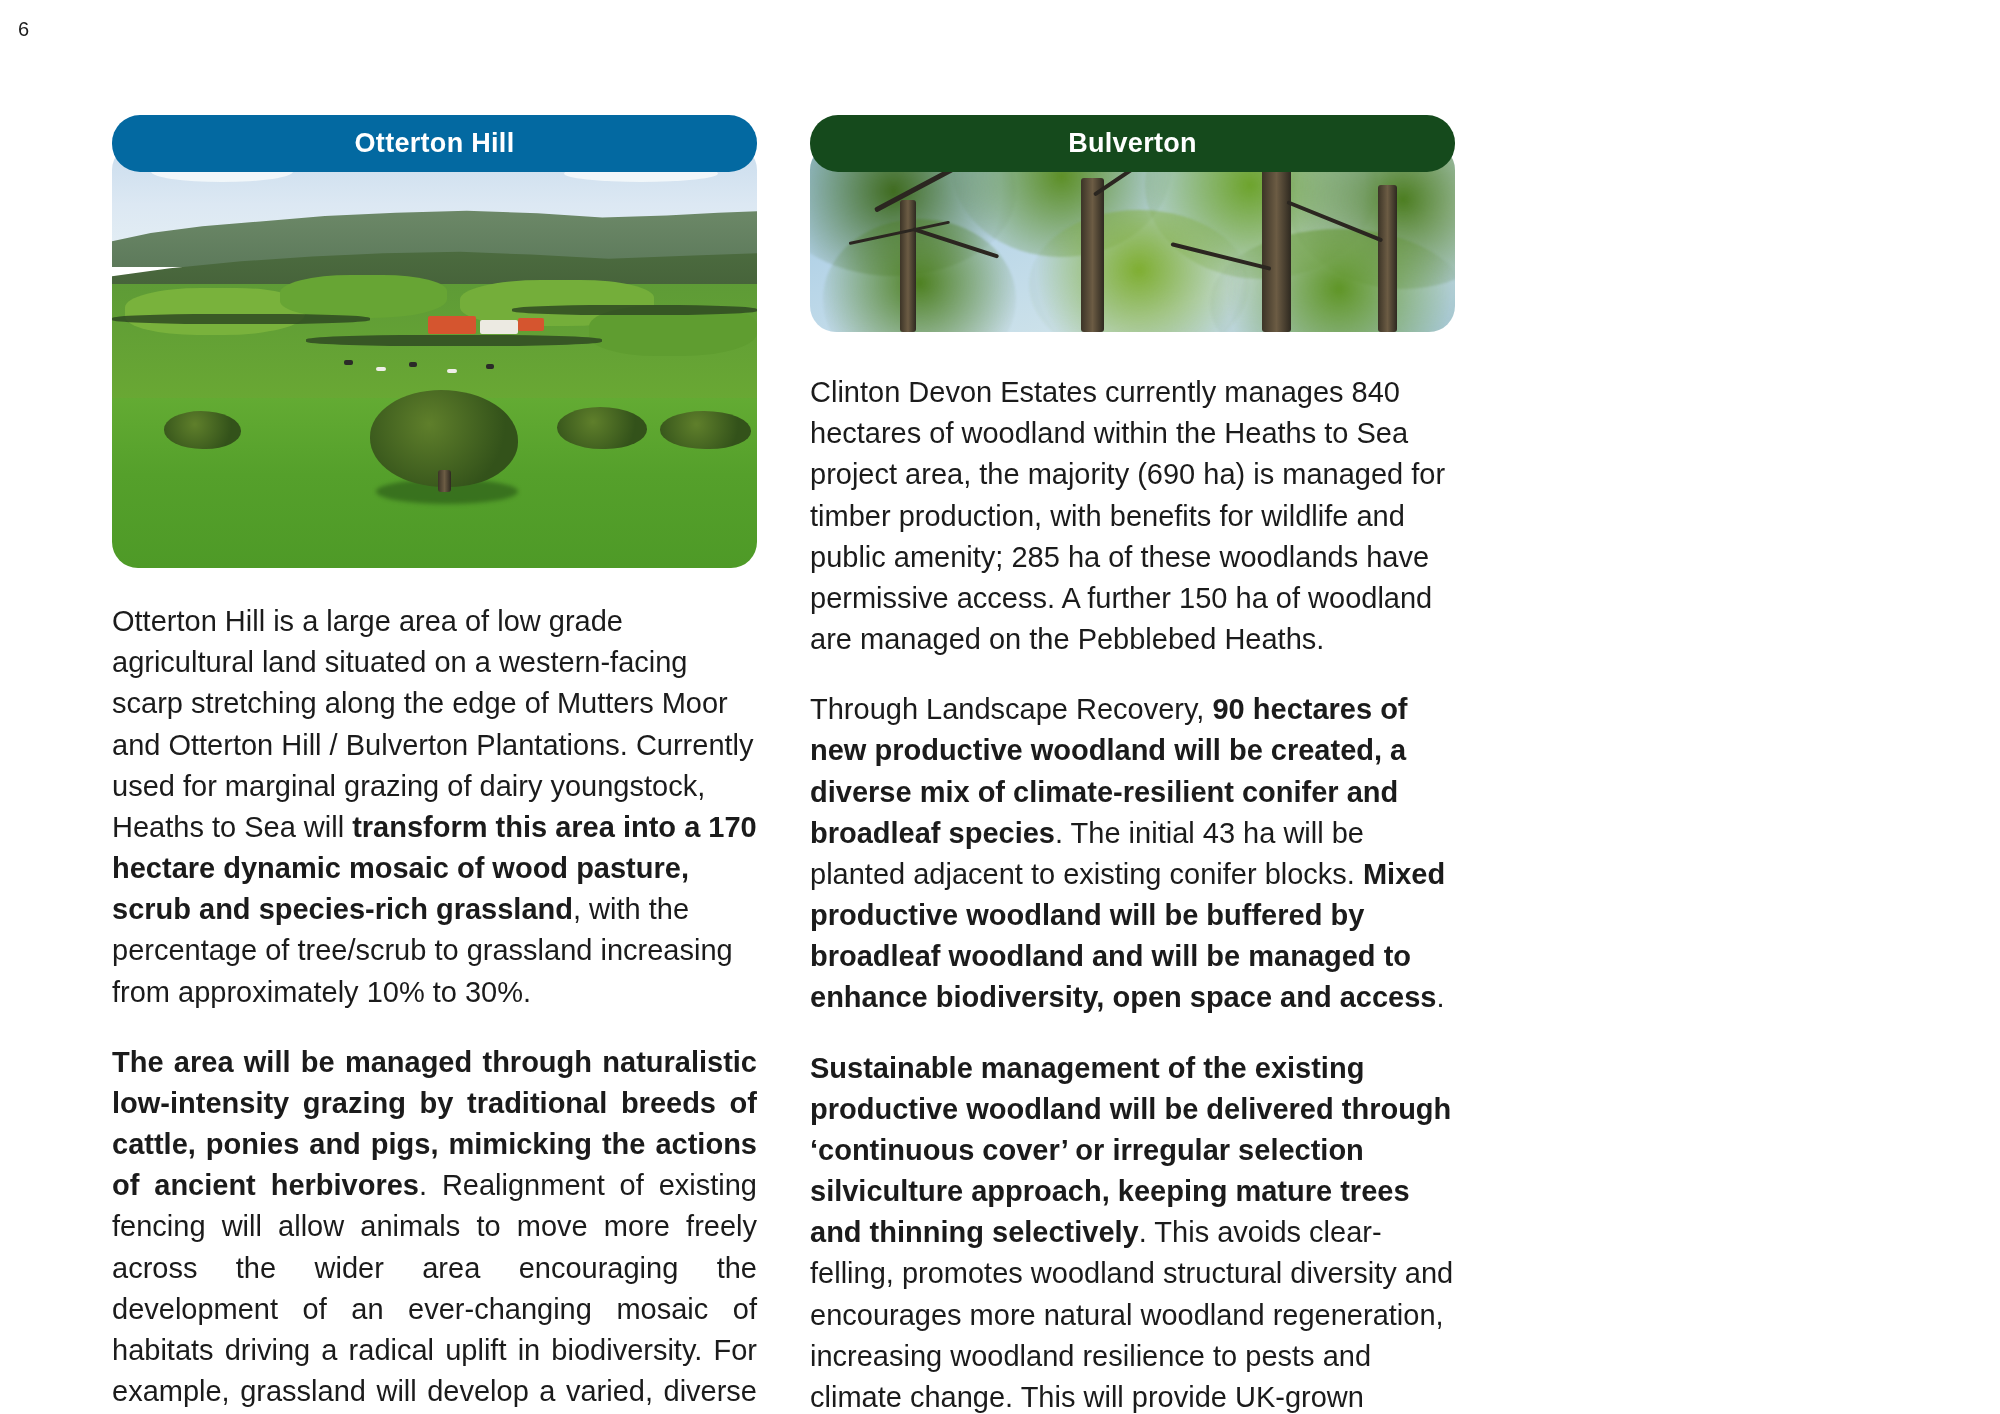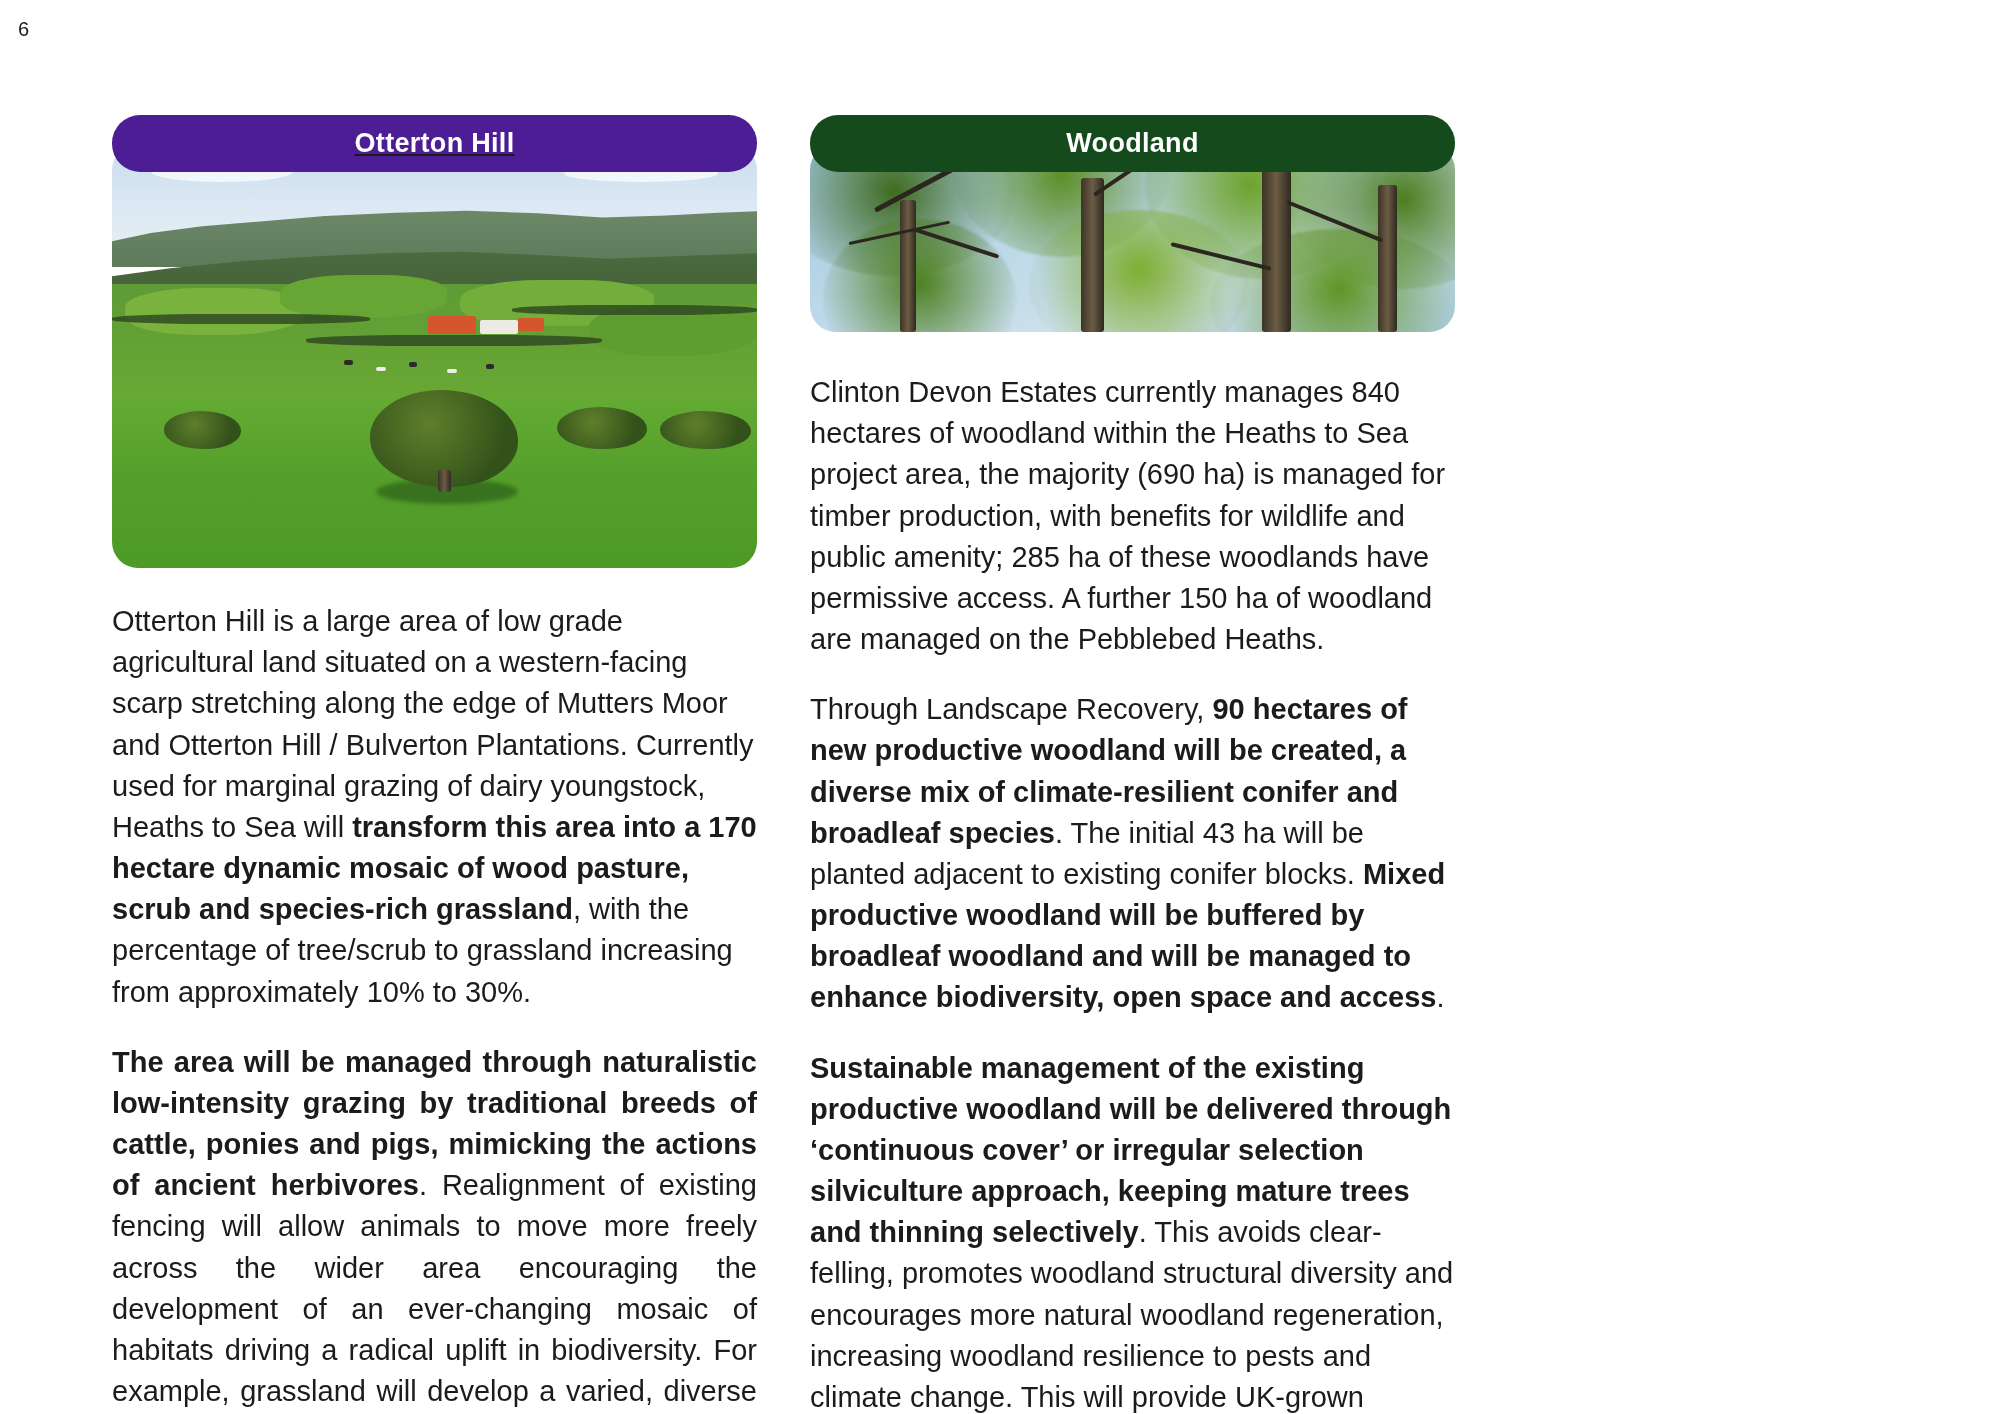--- a/index.html
+++ b/index.html
@@ -50,21 +50,21 @@
   .card-header {
     position: relative;
     z-index: 3;
     height: 57px;
     border-radius: 28px;
     display: flex;
     align-items: center;
     justify-content: center;
     box-sizing: border-box;
   }
-  .card-header.light { background: #4c1d95; text-decoration: underline; }
+  .card-header.light { background: #0369a1; }
   .card-header.dark  { background: #154a1c; }
 
   .card-title {
     color: #ffffff;
     font-weight: bold;
     font-size: 27px;
     letter-spacing: 0.3px;
     line-height: 1;
   }
 
@@ -234,21 +234,21 @@
         <p class="align-left"><span>Otterton Hill is a large area of low grade agricultural land situated on a western-facing scarp stretching along the edge of Mutters Moor and Otterton Hill / Bulverton Plantations. Currently used for marginal grazing of dairy youngstock, Heaths to Sea will </span><b>transform this area into a 170 hectare dynamic mosaic of wood pasture, scrub and species-rich grassland</b><span>, with the percentage of tree/scrub to grassland increasing from approximately 10% to 30%.</span></p>
         <p class="align-justify"><b>The area will be managed through naturalistic low-intensity grazing by traditional breeds of cattle, ponies and pigs, mimicking the actions of ancient herbivores</b><span>. Realignment of existing fencing will allow animals to move more freely across the wider area encouraging the development of an ever-changing mosaic of habitats driving a radical uplift in biodiversity. For example, grassland will develop a varied, diverse sward structures that benefit small mammals. These in turn will support large predators such as owls.</span></p>
       </div>
   </div>
 
   <div class="column right col-right">
 
     <div class="card">
 
       <div class="card-header dark">
-        <span class="card-title">Woodland</span>
+        <span class="card-title">Bulverton</span>
       </div>
 
       <div class="card-photo short">
         <div class="photo-inner">
           <div class="sky-wood"></div>
 
           <div class="leafmass" style="left:-6%;top:-20%;width:38%;height:90%;background:radial-gradient(circle at 50% 50%, #3f6b1f, rgba(40,70,20,.05) 72%);"></div>
           <div class="leafmass" style="left:22%;top:-35%;width:34%;height:95%;background:radial-gradient(circle at 50% 55%, #5d8f27, rgba(60,100,25,.05) 72%);"></div>
           <div class="leafmass" style="left:52%;top:-28%;width:36%;height:100%;background:radial-gradient(circle at 45% 50%, #6da32c, rgba(70,110,30,.05) 72%);"></div>
           <div class="leafmass" style="left:74%;top:-18%;width:36%;height:95%;background:radial-gradient(circle at 50% 50%, #4c7d20, rgba(50,85,20,.05) 72%);"></div>

